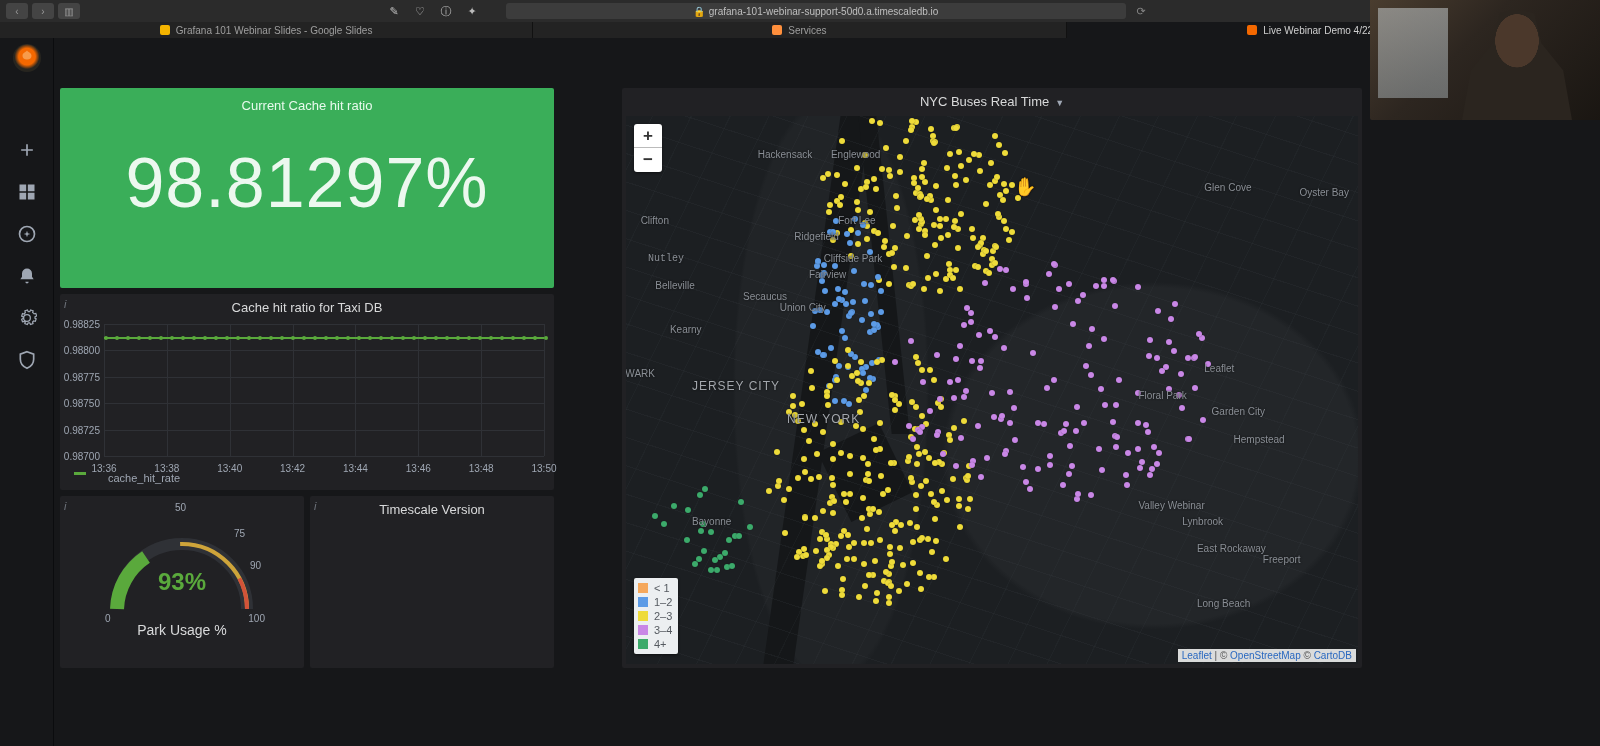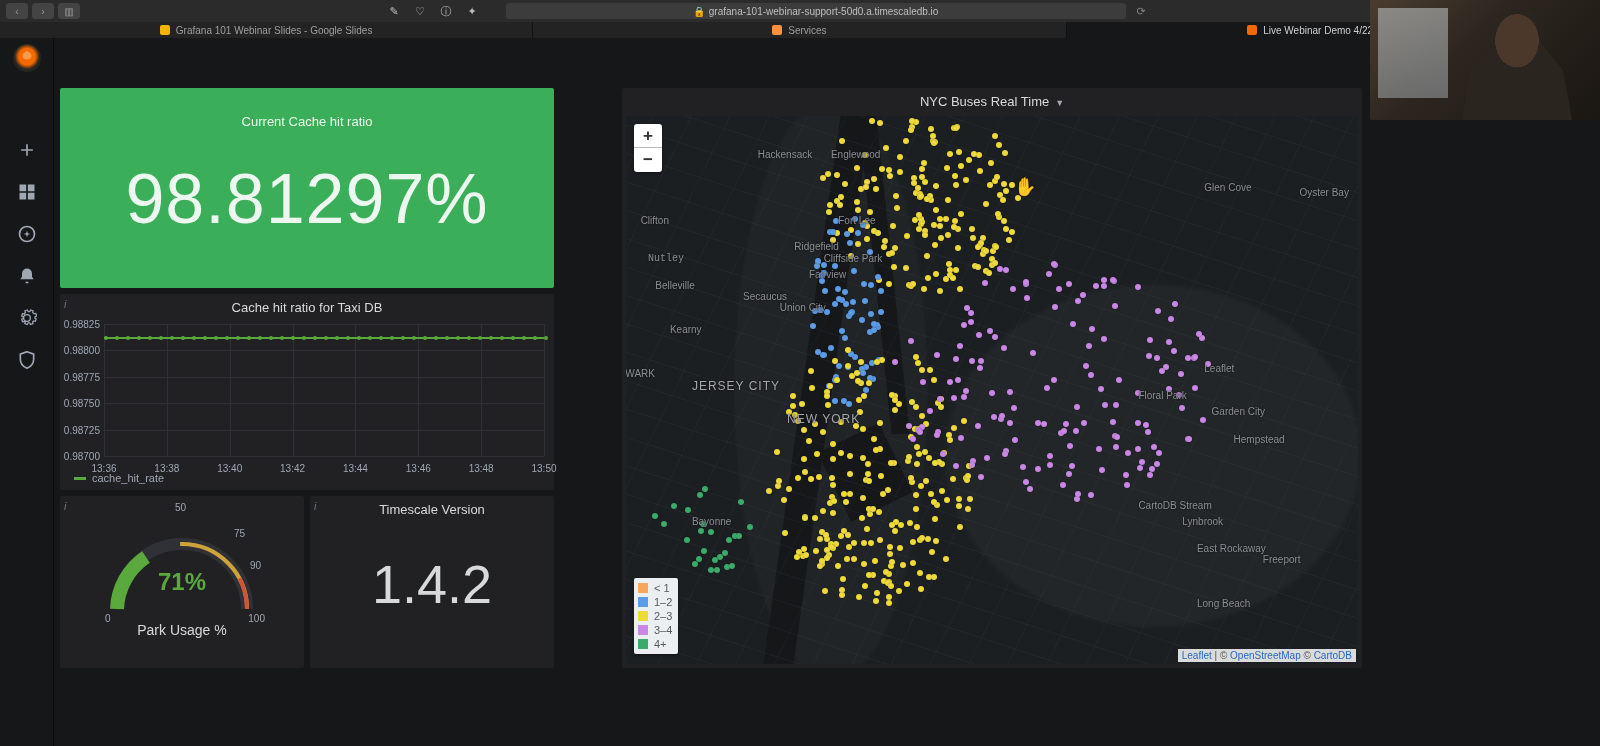--- a/index.html
+++ b/index.html
@@ -45,34 +45,34 @@
 
 
 .panels { position: absolute; top: 44px; left: 54px; right: 0; bottom: 0; padding: 6px; }
 .panel { position: absolute; background: #212124; border-radius: 2px; }
 .panel .corner { position:absolute; top:4px; left:4px; color:#b9c2cf; font-size:11px; font-style:italic; opacity:.5; }
 .panel-title { text-align:center; font-size:13px; color:#d8d9da; padding:6px 0 4px; position:relative; }
 .panel-title .caret { font-size:9px; color:#9fa7b3; margin-left:6px; }
 
 
 .p-cache { top:6px; left:6px; width:494px; height:200px; background:#3aae59; color:#eafff0; }
-.p-cache .panel-title { color:#e8faed; font-size:13px; padding-top:26px; }
+.p-cache .panel-title { color:#e8faed; font-size:13px; padding-top:10px; }
 .p-cache .big { font-size:70px; font-weight:500; text-align:center; margin-top:26px; color:#ecf8ef; letter-spacing:1px; }
 
 
 .p-line { top:212px; left:6px; width:494px; height:196px; }
 .p-line .chart { position:absolute; top:30px; left:44px; right:10px; bottom:34px; border:0; }
 .ytick { position:absolute; left:-44px; width:40px; text-align:right; font-size:10px; color:#9fa7b3; transform:translateY(-50%); }
 .xtick { position:absolute; bottom:-18px; font-size:10px; color:#9fa7b3; transform:translateX(-50%); }
 .gridline { position:absolute; left:0; right:0; border-top:1px solid #2f3136; }
 .vgridline { position:absolute; top:0; bottom:0; border-left:1px solid #2f3136; }
 .series-line { position:absolute; height:2px; background:#5aa93c; left:0; right:0; }
 .series-dots { position:absolute; left:0; right:0; height:2px; }
 .series-dots span { position:absolute; width:4px; height:4px; border-radius:50%; background:#5aa93c; top:-1px; }
-.legend { position:absolute; left:14px; bottom:6px; font-size:11px; color:#9fa7b3; display:flex; align-items:center; gap:6px; }
+.legend { position:absolute; left:14px; bottom:6px; font-size:11px; color:#9fa7b3; display:flex; gap:22px; }
 .legend .swatch { width:12px; height:3px; background:#5aa93c; }
 
 
 .p-gauge { top:414px; left:6px; width:244px; height:172px; }
 .gauge-wrap { position:relative; width:170px; height:120px; margin:8px auto 0; }
 .gauge-wrap svg { width:100%; height:100%; }
 .gauge-val { position:absolute; left:50%; bottom:28px; transform:translateX(-50%); font-size:24px; font-weight:600; color:#5aa93c; }
 .gauge-sub { text-align:center; font-size:14px; color:#d8d9da; margin-top:-2px; }
 .glabel { position:absolute; font-size:10px; color:#9fa7b3; }
 
@@ -292,29 +292,28 @@
           <path d="M20 100 A65 65 0 0 1 150 100" fill="none" stroke="#2f3136" stroke-width="12"></path>
           <path d="M20 100 A65 65 0 0 1 150 100" fill="none" stroke="#e0b13b" stroke-width="4" stroke-dasharray="106 300" stroke-dashoffset="-100" opacity=".9"></path>
           <path d="M20 100 A65 65 0 0 1 150 100" fill="none" stroke="#d44a3a" stroke-width="4" stroke-dasharray="34 300" stroke-dashoffset="-172" opacity=".9"></path>
           <path d="M20 100 A65 65 0 0 1 49 48" fill="none" stroke="#5aa93c" stroke-width="14"></path>
         </svg>
         <span class="glabel" style="left:8px;  bottom:0">0</span>
         <span class="glabel" style="left:78px; top:-2px">50</span>
         <span class="glabel" style="right:22px;top:24px">75</span>
         <span class="glabel" style="right:6px; top:56px">90</span>
         <span class="glabel" style="right:2px; bottom:0">100</span>
-        <div class="gauge-val">71%</div>
+        <div class="gauge-val">93%</div>
       </div>
       <div class="gauge-sub">Park Usage %</div>
     </div>
 
     <div class="panel p-ver">
       <span class="corner">i</span>
       <div class="panel-title">Timescale Version</div>
-      <div class="big">1.4.2</div>
     </div>
 
     <div class="panel p-map">
       <div class="panel-title">
         <span>NYC Buses Real Time</span><span class="caret">▼</span>
       </div>
       <div class="mapbox">
         <div class="land"></div>
         <div class="water w1"></div>
           <div class="water w2"></div>
@@ -951,40 +950,40 @@
             <div class="dot" style="background: rgb(60, 170, 107); left: 11.7904%; top: 80.4027%;"></div>
             <div class="dot" style="background: rgb(60, 170, 107); left: 8.00088%; top: 71.2932%;"></div>
             <div class="dot" style="background: rgb(60, 170, 107); left: 6.19329%; top: 70.6715%;"></div>
             <div class="dot" style="background: rgb(60, 170, 107); left: 10.3702%; top: 67.456%;"></div>
             <div class="dot" style="background: rgb(60, 170, 107); left: 14.0562%; top: 81.5055%;"></div>
           </div>
         <div id="maplabels">
             <div class="city" style="left: 18%; top: 6%;">Hackensack</div>
             <div class="city" style="left: 28%; top: 6%;">Englewood</div>
             <div class="city" style="left: 2%; top: 18%;">Clifton</div>
-            <div class="city" style="left: 23%; top: 21%; margin-top: 10px;">Ridgefield</div>
+            <div class="city" style="left: 23%; top: 21%;">Ridgefield</div>
             <div class="city" style="left: 27%; top: 25%;">Cliffside Park</div>
             <div class="city" style="left: 29%; top: 18%;">Fort Lee</div>
             <div class="city" style="left: 25%; top: 28%;">Fairview</div>
             <div class="city" style="left: 3%; top: 25%; font-family: Liberation Mono, monospace;">Nutley</div>
             <div class="city" style="left: 4%; top: 30%;">Belleville</div>
             <div class="city" style="left: 16%; top: 32%;">Secaucus</div>
             <div class="city" style="left: 6%; top: 38%;">Kearny</div>
             <div class="city" style="left: 21%; top: 34%;">Union City</div>
             <div class="city" style="left: -1%; top: 46%;">EWARK</div>
             <div class="city big" style="left: 9%; top: 48%;">JERSEY CITY</div>
             <div class="city big" style="left: 22%; top: 54%;">NEW YORK</div>
             <div class="city" style="left: 9%; top: 73%;">Bayonne</div>
             <div class="city" style="left: 79%; top: 12%; text-align: right;">Glen Cove</div>
             <div class="city" style="left: 92%; top: 13%;">Oyster Bay</div>
             <div class="city" style="left: 79%; top: 45%;">Leaflet</div>
             <div class="city" style="left: 70%; top: 50%;">Floral Park</div>
             <div class="city" style="left: 80%; top: 53%;">Garden City</div>
             <div class="city" style="left: 83%; top: 58%;">Hempstead</div>
-            <div class="city" style="left: 70%; top: 70%;">CartoDB Stream</div>
+            <div class="city" style="left: 70%; top: 70%;">Valley Webinar</div>
             <div class="city" style="left: 76%; top: 73%;">Lynbrook</div>
             <div class="city" style="left: 78%; top: 78%;">East Rockaway</div>
             <div class="city" style="left: 87%; top: 80%;">Freeport</div>
             <div class="city" style="left: 78%; top: 88%;">Long Beach</div>
           </div>
         <div class="zoombox">
           <div>+</div>
           <div>−</div>
         </div>
         <div class="legendbox" id="maplegend">

